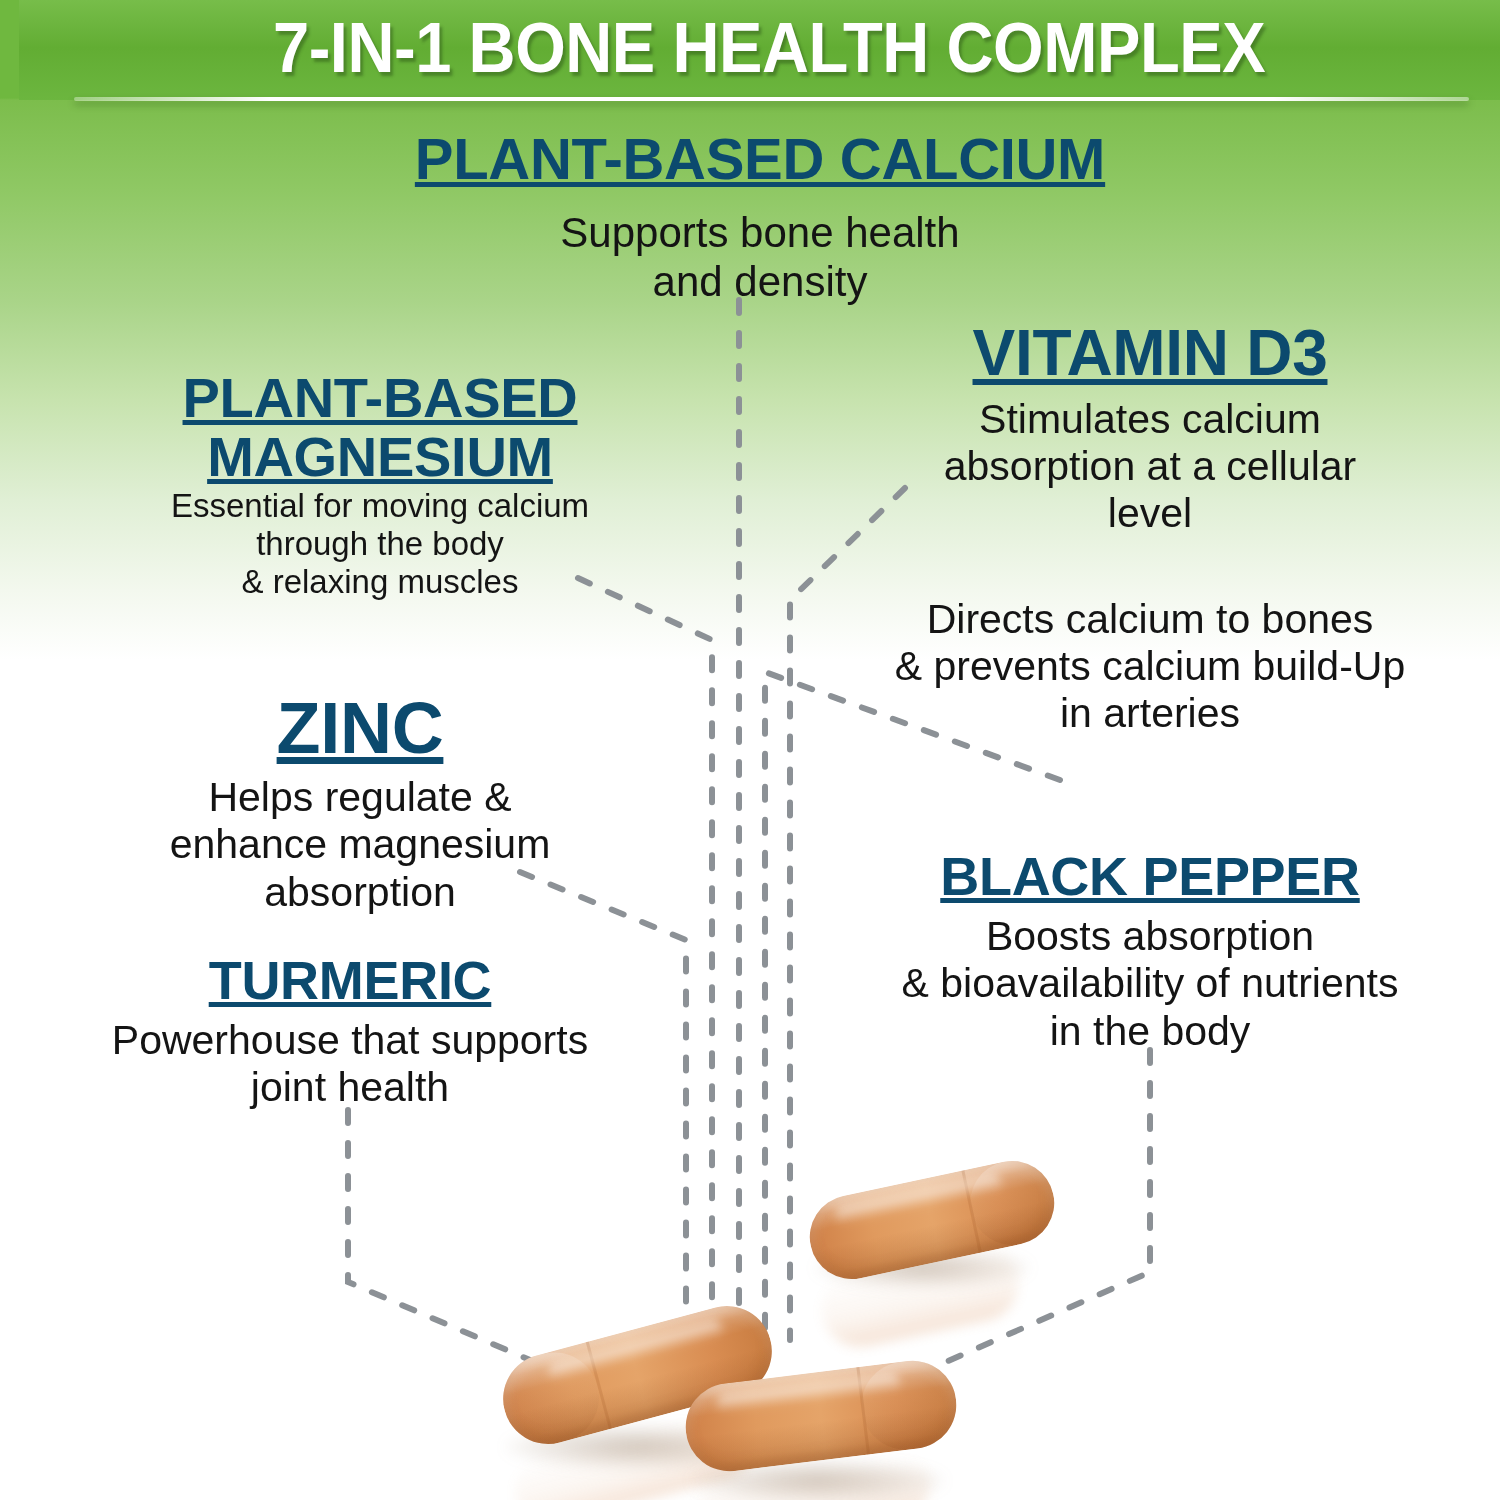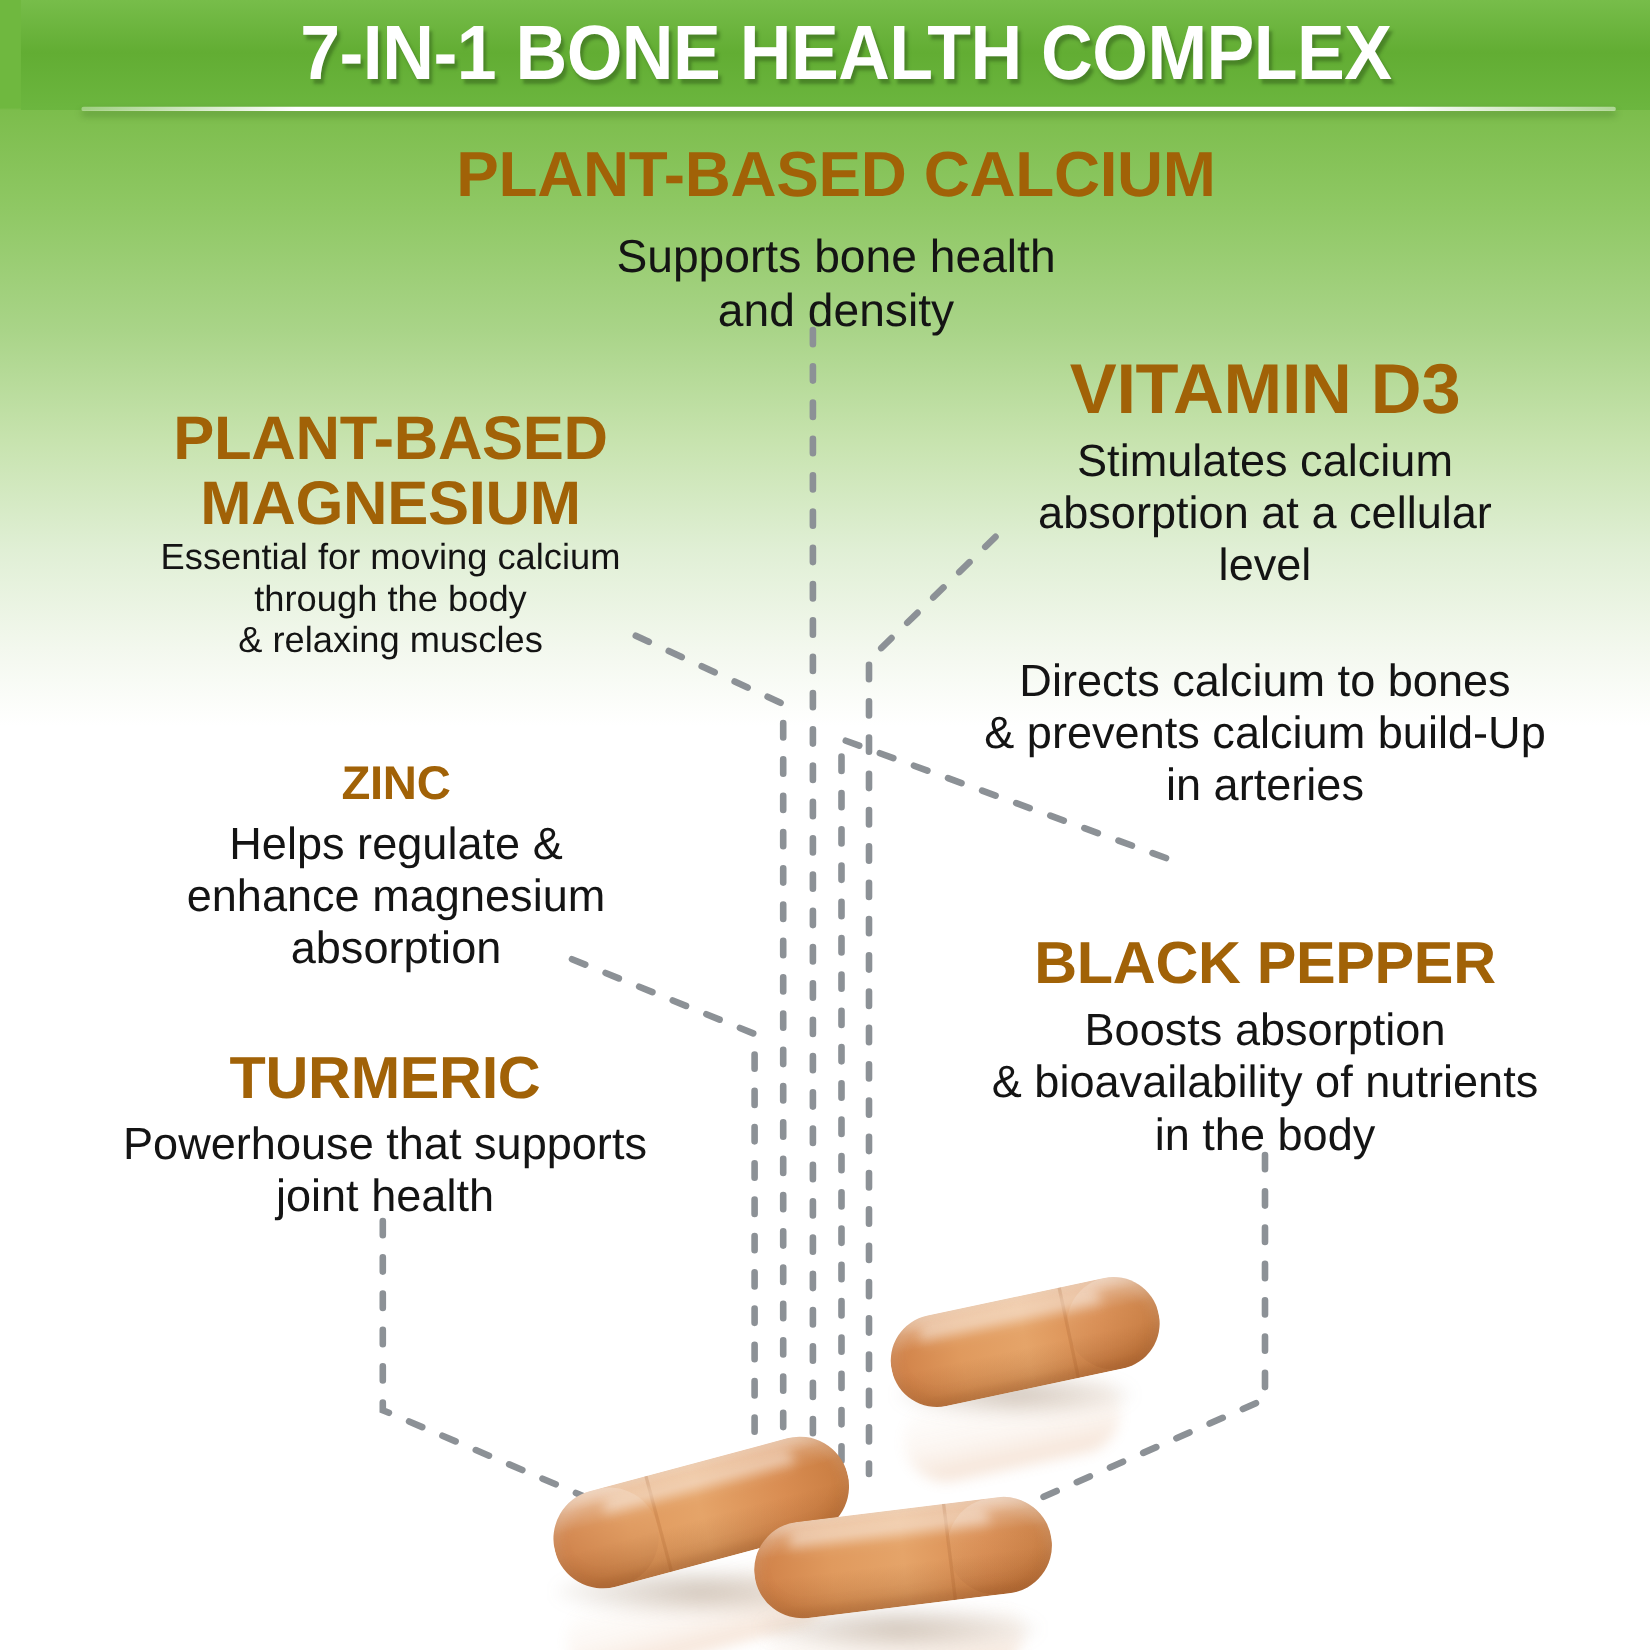--- a/index.html
+++ b/index.html
@@ -92,48 +92,49 @@
   }
 
   
   .nutrient {
     position: absolute;
     text-align: center;
   }
   .nutrient h2 {
     margin: 0;
     padding: 0;
-    color: #a16207;
+    color: #0c4a6e;
     font-weight: 700;
     letter-spacing: -0.3px;
     line-height: 1.06;
     white-space: nowrap;
+    text-decoration: underline;
   }
   .nutrient h2.wrap {
     white-space: normal;
   }
   .nutrient p {
     margin: 0;
     padding: 0;
     color: #141414;
     font-weight: 400;
     line-height: 1.15;
   }
 
   
   #nutrient-calcium { left: 300px; top: 128px; width: 920px; }
   #nutrient-calcium h2 { font-size: 58px; }
   #nutrient-calcium p  { font-size: 42px; margin-top: 20px; }
 
-  #nutrient-magnesium { left: 0px; top: 368px; width: 710px; }
+  #nutrient-magnesium { left: 0px; top: 368px; width: 710px; padding-left: 25px; }
   #nutrient-magnesium h2 { font-size: 56px; }
   #nutrient-magnesium p  { font-size: 33px; }
 
   #nutrient-zinc { left: 30px; top: 690px; width: 660px; }
-  #nutrient-zinc h2 { font-size: 43px; }
+  #nutrient-zinc h2 { font-size: 72px; }
   #nutrient-zinc p  { font-size: 41px; margin-top: 8px; }
 
   #nutrient-turmeric { left: 0px; top: 952px; width: 700px; }
   #nutrient-turmeric h2 { font-size: 54px; }
   #nutrient-turmeric p  { font-size: 41px; margin-top: 8px; }
 
   #nutrient-d3 { left: 820px; top: 320px; width: 660px; }
   #nutrient-d3 h2 { font-size: 64px; }
   #nutrient-d3 p  { font-size: 41px; margin-top: 8px; }
 

